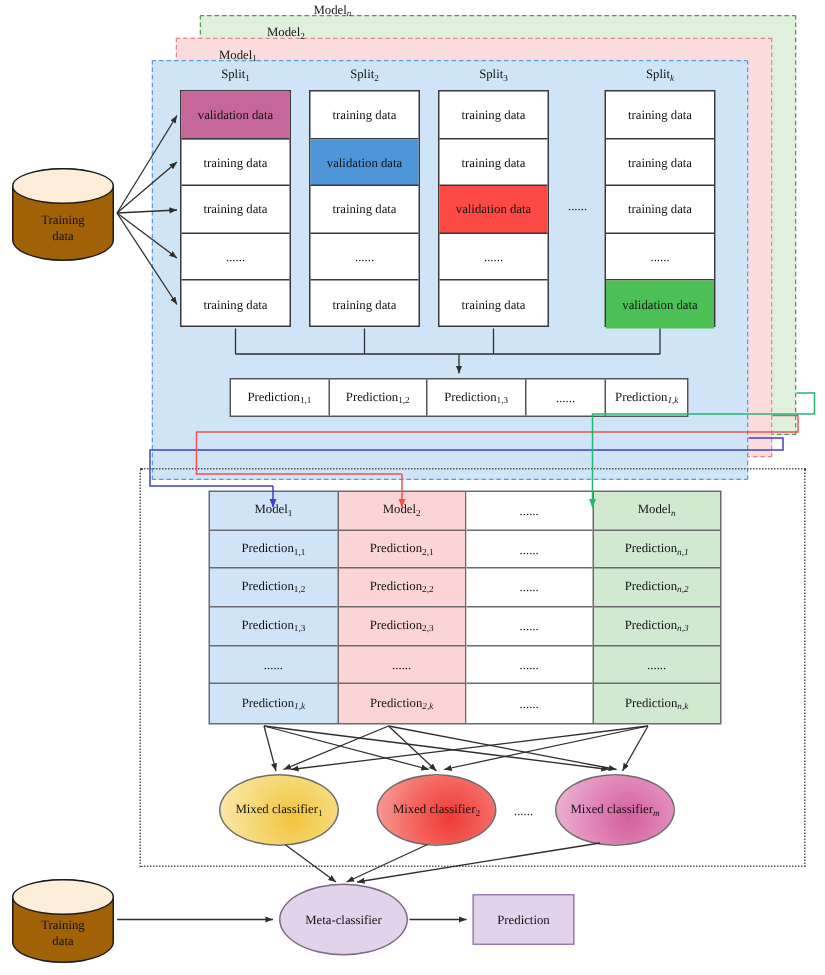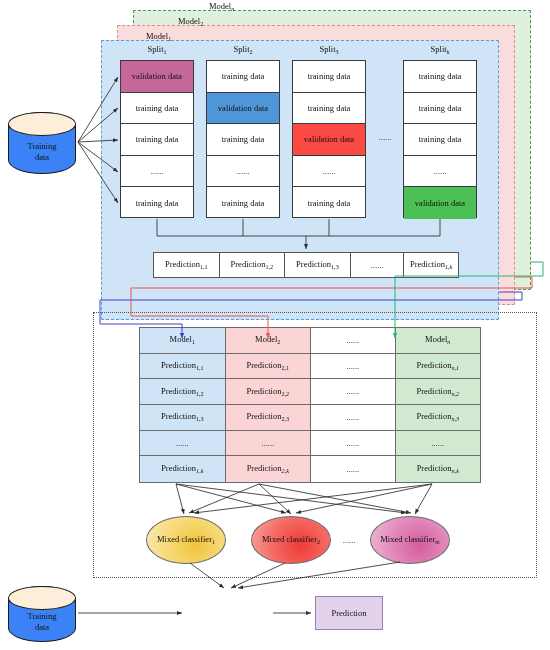--- a/index.html
+++ b/index.html
@@ -48,21 +48,21 @@
   .c-green{background:#d2e9d1;}
 
   
   .ell{border-radius:50%;border:1px solid #6c6c6c;}
   .ell-y{background:radial-gradient(circle at 62% 62%, #f0c33c 0%, #f6d873 45%, #fbe9b6 100%);}
   .ell-r{background:radial-gradient(circle at 62% 62%, #ef3b36 0%, #f4655f 45%, #f9a7a2 100%);}
   .ell-p{background:radial-gradient(circle at 62% 62%, #d45e9e 0%, #e186b9 45%, #eebcd7 100%);}
   .ell-m{background:#e3d2ec;border:1px solid #7a6a84;}
 
   
-  .cyl{background:#3b82f6;border:1.4px solid #1b1b1b;border-radius:50%/14px;}
+  .cyl{background:#a16207;border:1.4px solid #1b1b1b;border-radius:50%/14px;}
   .cyl-top{position:absolute;left:-1.4px;top:-1.4px;right:-1.4px;height:24px;
            background:#fdeed9;border:1.4px solid #1b1b1b;border-radius:50%;box-sizing:border-box;}
   .cyl-txt{position:absolute;left:0;right:0;top:28px;text-align:center;font-size:8.5px;line-height:11px;}
 
   .predbox{background:#e3d2ec;border:1.2px solid #9a7fae;}
 
   svg.ov{position:absolute;left:0;top:0;width:550px;height:650px;pointer-events:none;}
 </style>
 </head>
 <body>
@@ -237,20 +237,23 @@
   </div>
 
   <div class="abs cyl" style="left:8px;top:586px;width:68px;height:56px;">
     <div class="cyl-top"></div>
     <div class="cyl-txt" style="top:24px;">
       <div>Training</div>
       <div>data</div>
     </div>
   </div>
 
+  <div class="abs ell ell-m ctr" style="left:186px;top:589px;width:86px;height:48px;">
+    <span class="lbl">Meta-classifier</span>
+  </div>
 
   <div class="abs predbox ctr" style="left:315px;top:596px;width:68px;height:34px;">
     <span class="lbl">Prediction</span>
   </div>
 
   <svg class="ov" viewBox="0 0 550 650">
     <defs>
       <marker id="ahk" markerWidth="7" markerHeight="7" refX="6" refY="2.4" orient="auto">
         <path d="M0,0 L6,2.4 L0,4.8 z" fill="#2e2e2e"></path>
       </marker>

